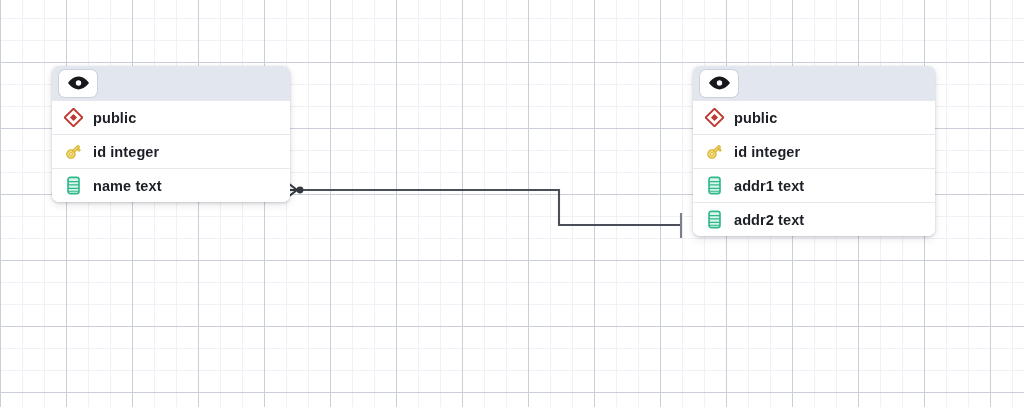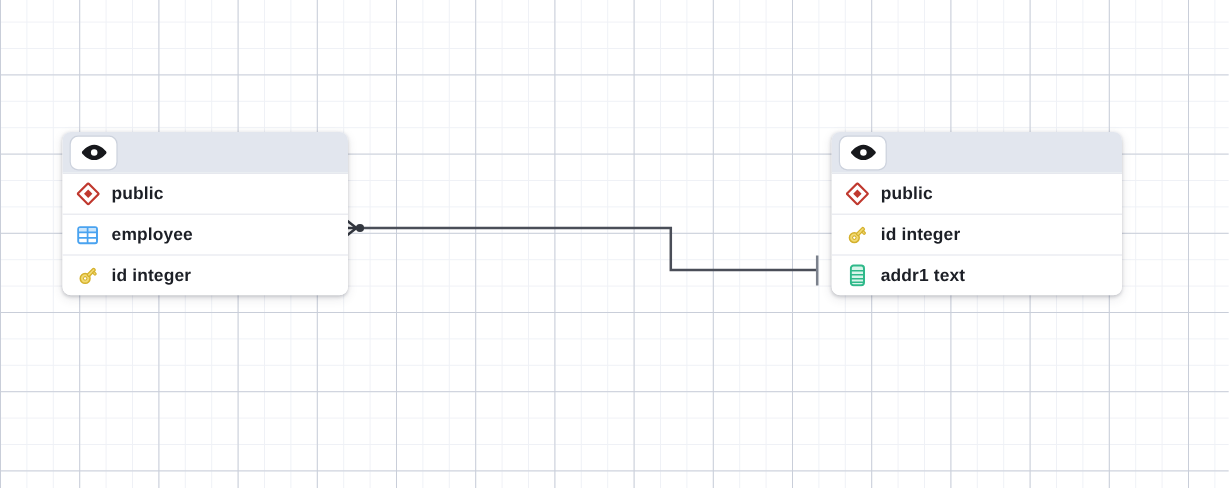--- a/index.html
+++ b/index.html
@@ -26,21 +26,20 @@
     background-position: 0px -4px, 0px -4px, 0px -4px, 0px -4px;
   }
 
   
   .card{
     position:absolute;
     background:#ffffff;
     border-radius:7px;
     box-shadow:0 1px 3px rgba(35,40,60,.22), 0 3px 9px rgba(35,40,60,.10);
     overflow:hidden;
-    margin-top:44px;
   }
   .card-header{
     height:34px;
     background:#e2e6ee;
     display:flex;align-items:center;
     padding-left:7px;
     box-sizing:border-box;
   }
   .eye-btn{
     width:38px;height:27px;
@@ -111,47 +110,47 @@
     <div class="row strong">
       <span class="ic">
         <svg width="19" height="19" viewBox="0 0 20 20" xmlns="http://www.w3.org/2000/svg">
           <rect x="3.4" y="3.4" width="13.2" height="13.2" transform="rotate(45 10 10)" fill="none" stroke="#c0392f" stroke-width="1.9"></rect>
           <rect x="7.4" y="7.4" width="5.2" height="5.2" transform="rotate(45 10 10)" fill="#c0392f"></rect>
         </svg>
       </span>
       <span class="lbl">public</span>
     </div>
 
-    <div class="row strong">
-      <span class="ic">
-        <svg width="18" height="18" viewBox="0 0 20 20" xmlns="http://www.w3.org/2000/svg">
-          <rect x="1.3" y="2.6" width="17.4" height="14.8" rx="1.8" fill="#ffffff" stroke="#4aa3f0" stroke-width="1.8"></rect>
-          <rect x="2.2" y="3.5" width="15.6" height="3.8" fill="#cbe5fb"></rect>
-          <line x1="1.3" y1="7.4" x2="18.7" y2="7.4" stroke="#4aa3f0" stroke-width="1.6"></line>
-          <line x1="1.3" y1="12.4" x2="18.7" y2="12.4" stroke="#4aa3f0" stroke-width="1.6"></line>
-          <line x1="10" y1="2.6" x2="10" y2="17.4" stroke="#4aa3f0" stroke-width="1.6"></line>
-        </svg>
-      </span>
-      <span class="lbl">employee</span>
-    </div>
 
     <div class="row">
       <span class="ic">
         <svg width="19" height="19" viewBox="0 0 20 20" xmlns="http://www.w3.org/2000/svg">
           <g transform="rotate(-45 10 10)">
             <circle cx="6.2" cy="10" r="4.3" fill="#f2da72" stroke="#d4b02c" stroke-width="1.3"></circle>
             <circle cx="6.2" cy="10" r="1.5" fill="#ffffff" stroke="#d4b02c" stroke-width=".9"></circle>
             <rect x="9.6" y="8.7" width="8.4" height="2.6" rx="1" fill="#f2da72" stroke="#d4b02c" stroke-width="1.1"></rect>
             <rect x="14.2" y="11.1" width="1.9" height="3.1" rx=".7" fill="#f2da72" stroke="#d4b02c" stroke-width="1"></rect>
           </g>
         </svg>
       </span>
       <span class="lbl">id integer</span>
     </div>
 
+    <div class="row">
+      <span class="ic">
+        <svg width="13" height="19" viewBox="0 0 14 20" xmlns="http://www.w3.org/2000/svg">
+          <rect x="1.1" y="1.2" width="11.8" height="17.6" rx="2.4" fill="#d8f5ea" stroke="#2fb98a" stroke-width="1.8"></rect>
+          <line x1="1.1" y1="5.8" x2="12.9" y2="5.8" stroke="#2fb98a" stroke-width="1.3"></line>
+          <line x1="1.1" y1="9.4" x2="12.9" y2="9.4" stroke="#2fb98a" stroke-width="1.3"></line>
+          <line x1="1.1" y1="13" x2="12.9" y2="13" stroke="#2fb98a" stroke-width="1.3"></line>
+          <line x1="1.1" y1="16.2" x2="12.9" y2="16.2" stroke="#2fb98a" stroke-width="1.3"></line>
+        </svg>
+      </span>
+      <span class="lbl">name text</span>
+    </div>
   </div>
 
   <div class="card" style="left:693px;top:66px;width:242px;">
 
     <div class="card-header">
       <div class="eye-btn">
         <svg width="21" height="14" viewBox="0 0 24 16" xmlns="http://www.w3.org/2000/svg">
           <path d="M12 0.7C5.9 0.7 1.3 6.2 0.4 7.4c-.3.4-.3.9 0 1.3C1.3 9.9 5.9 15.3 12 15.3s10.7-5.4 11.6-6.6c.3-.4.3-.9 0-1.3C22.7 6.2 18.1.7 12 .7z" fill="#17181c"></path>
           <circle cx="12" cy="8" r="3.1" fill="#ffffff"></circle>
         </svg>
@@ -190,15 +189,27 @@
           <rect x="1.1" y="1.2" width="11.8" height="17.6" rx="2.4" fill="#d8f5ea" stroke="#2fb98a" stroke-width="1.8"></rect>
           <line x1="1.1" y1="5.8" x2="12.9" y2="5.8" stroke="#2fb98a" stroke-width="1.3"></line>
           <line x1="1.1" y1="9.4" x2="12.9" y2="9.4" stroke="#2fb98a" stroke-width="1.3"></line>
           <line x1="1.1" y1="13" x2="12.9" y2="13" stroke="#2fb98a" stroke-width="1.3"></line>
           <line x1="1.1" y1="16.2" x2="12.9" y2="16.2" stroke="#2fb98a" stroke-width="1.3"></line>
         </svg>
       </span>
       <span class="lbl">addr1 text</span>
     </div>
 
+    <div class="row">
+      <span class="ic">
+        <svg width="13" height="19" viewBox="0 0 14 20" xmlns="http://www.w3.org/2000/svg">
+          <rect x="1.1" y="1.2" width="11.8" height="17.6" rx="2.4" fill="#d8f5ea" stroke="#2fb98a" stroke-width="1.8"></rect>
+          <line x1="1.1" y1="5.8" x2="12.9" y2="5.8" stroke="#2fb98a" stroke-width="1.3"></line>
+          <line x1="1.1" y1="9.4" x2="12.9" y2="9.4" stroke="#2fb98a" stroke-width="1.3"></line>
+          <line x1="1.1" y1="13" x2="12.9" y2="13" stroke="#2fb98a" stroke-width="1.3"></line>
+          <line x1="1.1" y1="16.2" x2="12.9" y2="16.2" stroke="#2fb98a" stroke-width="1.3"></line>
+        </svg>
+      </span>
+      <span class="lbl">addr2 text</span>
+    </div>
   </div>
 
 </div>
 
 </body></html>

